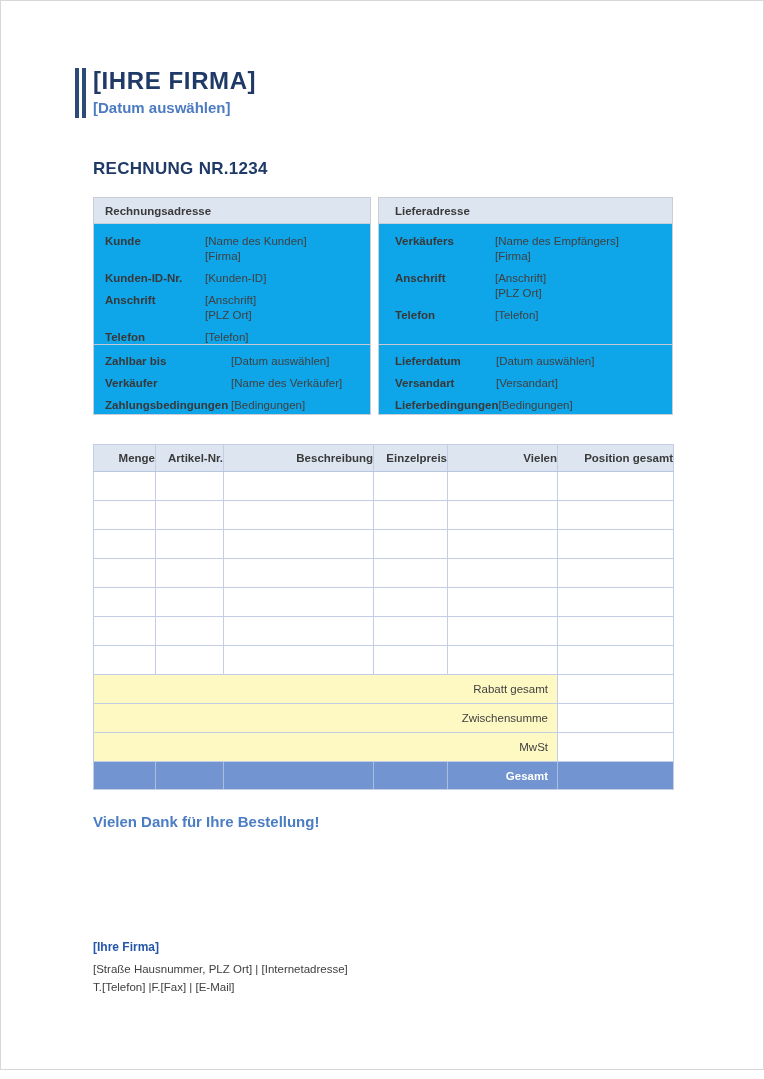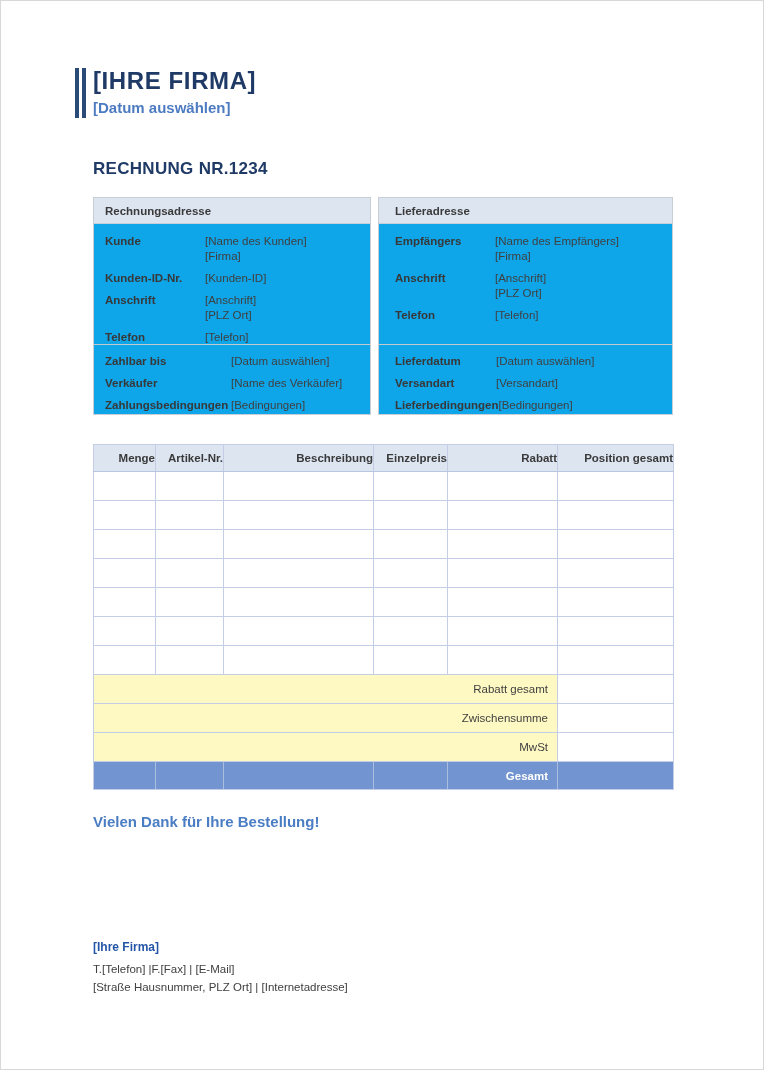--- a/index.html
+++ b/index.html
@@ -177,21 +177,21 @@
               <div>[Bedingungen]</div>
             </span>
         </div>
       </div>
     </div>
 
     <div class="addr-box right">
       <div class="addr-band">Lieferadresse</div>
       <div class="addr-body">
         <div class="field-row">
-          <span class="lbl">Empfängers</span>
+          <span class="lbl">Verkäufers</span>
           <span class="val">
             <div>[Name des Empfängers]</div>
             <div>[Firma]</div>
           </span>
         </div>
         <div class="field-row">
           <span class="lbl">Anschrift</span>
           <span class="val">
             <div>[Anschrift]</div>
             <div>[PLZ Ort]</div>
@@ -236,21 +236,21 @@
       <col style="width:74px">
         <col style="width:110px">
         <col style="width:116px">
     </colgroup>
     <thead>
       <tr>
         <th>Menge</th>
         <th>Artikel-Nr.</th>
         <th>Beschreibung</th>
         <th>Einzelpreis</th>
-        <th>Rabatt</th>
+        <th>Vielen</th>
         <th>Position gesamt</th>
       </tr>
     </thead>
     <tbody>
         <tr>
           <td class="cell"></td>
           <td class="cell"></td>
           <td class="cell"></td>
           <td class="cell"></td>
           <td class="cell"></td>
@@ -326,17 +326,17 @@
         <td class="total-label">Gesamt</td>
         <td></td>
       </tr>
     </tbody>
   </table>
 
   <div class="thanks">Vielen Dank für Ihre Bestellung!</div>
 
   <div class="footer">
     <div class="firm">[Ihre Firma]</div>
+    <div>[Straße Hausnummer, PLZ Ort]  | [Internetadresse]</div>
     <div>T.[Telefon] |F.[Fax] |  [E-Mail]</div>
-    <div>[Straße Hausnummer, PLZ Ort]  | [Internetadresse]</div>
   </div>
 
 </div>
 
 </body></html>

